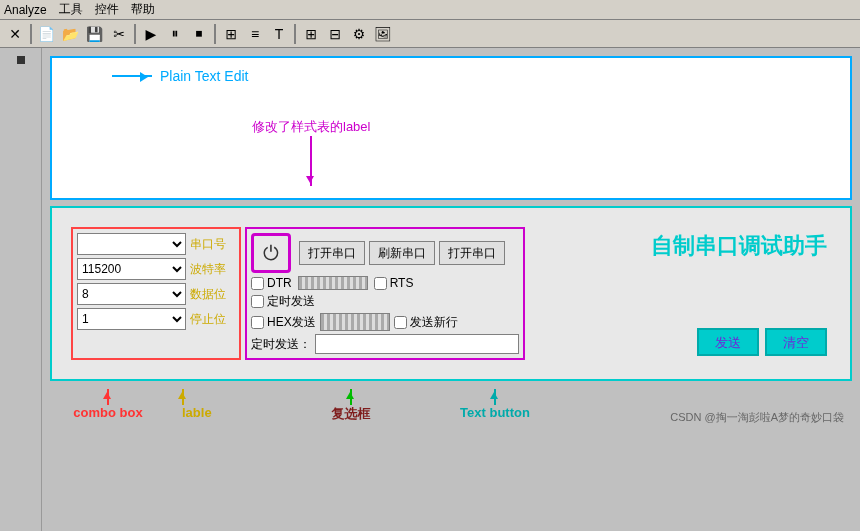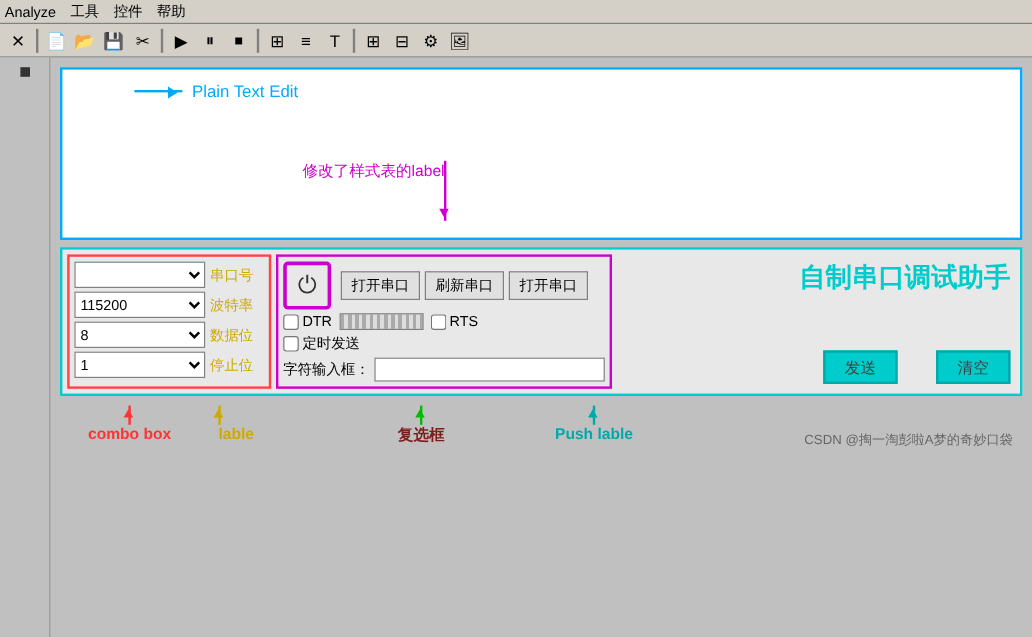--- a/index.html
+++ b/index.html
@@ -108,21 +108,21 @@
       top: -5px;
       border: 5px solid transparent;
       border-left: 8px solid #00aaff;
     }
 
     
     .bottom-panel {
       border: 2px solid #00cccc;
       background: #e8e8e8;
       display: flex;
-      padding: 4px;
+      padding: 19px;
       gap: 4px;
       position: relative;
     }
 
     
     .config-panel {
       border: 2px solid #ff4444;
       padding: 4px;
       display: flex;
       flex-direction: column;
@@ -268,25 +268,24 @@
     .action-row {
       display: flex;
       justify-content: flex-end;
       gap: 6px;
       align-items: center;
     }
     .action-btn {
       padding: 4px 16px;
       border: 2px solid #00aaaa;
       background: #00cccc;
-      color: #404040;
+      color: #6d28d9;
       font-size: 13px;
       cursor: pointer;
       height: 28px;
-      margin-left: 26px;
     }
   </style>
 </head>
 <body>
 
 <div class="menubar">
   <span>Analyze</span>
   <span>工具</span>
   <span>控件</span>
   <span>帮助</span>
@@ -321,21 +320,21 @@
   </div>
 
   <div class="workspace">
 
     <div class="plain-text-edit-container">
       <div class="plain-text-edit-label">
         <div class="arrow-right"></div>
         <span>Plain Text Edit</span>
       </div>
 
-      <div style="position:absolute; top:76px; left:200px; display:flex; flex-direction:row; ">
+      <div style="position:absolute; top:60px; left:200px; display:flex; flex-direction:column; align-items:center;">
         <span style="color:#cc00cc; font-size:13px;">修改了样式表的label</span>
         <div style="width:2px; height:50px; background:#cc00cc; position:relative;">
           <div style="position:absolute;bottom:-1px;left:-4px;border:4px solid transparent;border-top:7px solid #cc00cc;"></div>
         </div>
       </div>
     </div>
 
     <div class="bottom-panel">
 
       <div class="config-panel">
@@ -390,23 +389,34 @@
           </label>
         </div>
 
         <div class="timer-row">
           <label class="checkbox-label">
             <input type="checkbox" style="">
             <span>定时发送</span>
           </label>
         </div>
 
+        <div class="hex-row">
+          <label class="checkbox-label">
+            <input type="checkbox" style="">
+            <span>HEX发送</span>
+          </label>
+          <div class="input-small"></div>
+          <label class="checkbox-label">
+            <input type="checkbox" style="">
+            <span>发送新行</span>
+          </label>
+        </div>
 
         <div class="char-input-row">
-          <span>字符输入框：</span>
+          <span>定时发送：</span>
           <input type="text" class="char-input" style="">
         </div>
       </div>
 
       <div class="title-panel">
         <div class="title-text">自制串口调试助手</div>
         <div class="action-row">
           <button class="action-btn">发送</button>
           <button class="action-btn">清空</button>
         </div>
@@ -434,20 +444,20 @@
         <div style="width:2px;height:16px;background:#00bb00;position:relative;">
           <div style="position:absolute;top:-1px;left:-4px;border:4px solid transparent;border-bottom:7px solid #00bb00;"></div>
         </div>
         <span style="color:#7f1d1d;font-size:13px;font-weight:bold;">复选框</span>
       </div>
 
       <div style="display:flex;flex-direction:column;align-items:center;width:110px;margin-left:40px;">
         <div style="width:2px;height:16px;background:#00aaaa;position:relative;">
           <div style="position:absolute;top:-1px;left:-4px;border:4px solid transparent;border-bottom:7px solid #00aaaa;"></div>
         </div>
-        <span style="color:#00aaaa;font-size:13px;font-weight:bold;">Push lable</span>
+        <span style="color:#00aaaa;font-size:13px;font-weight:bold;">Text button</span>
       </div>
 
       <div style="position:absolute;right:8px;bottom:0;font-size:11px;color:#666;">CSDN @掏一淘彭啦A梦的奇妙口袋</div>
     </div>
 
   </div>
 </div>
 
 </body></html>

